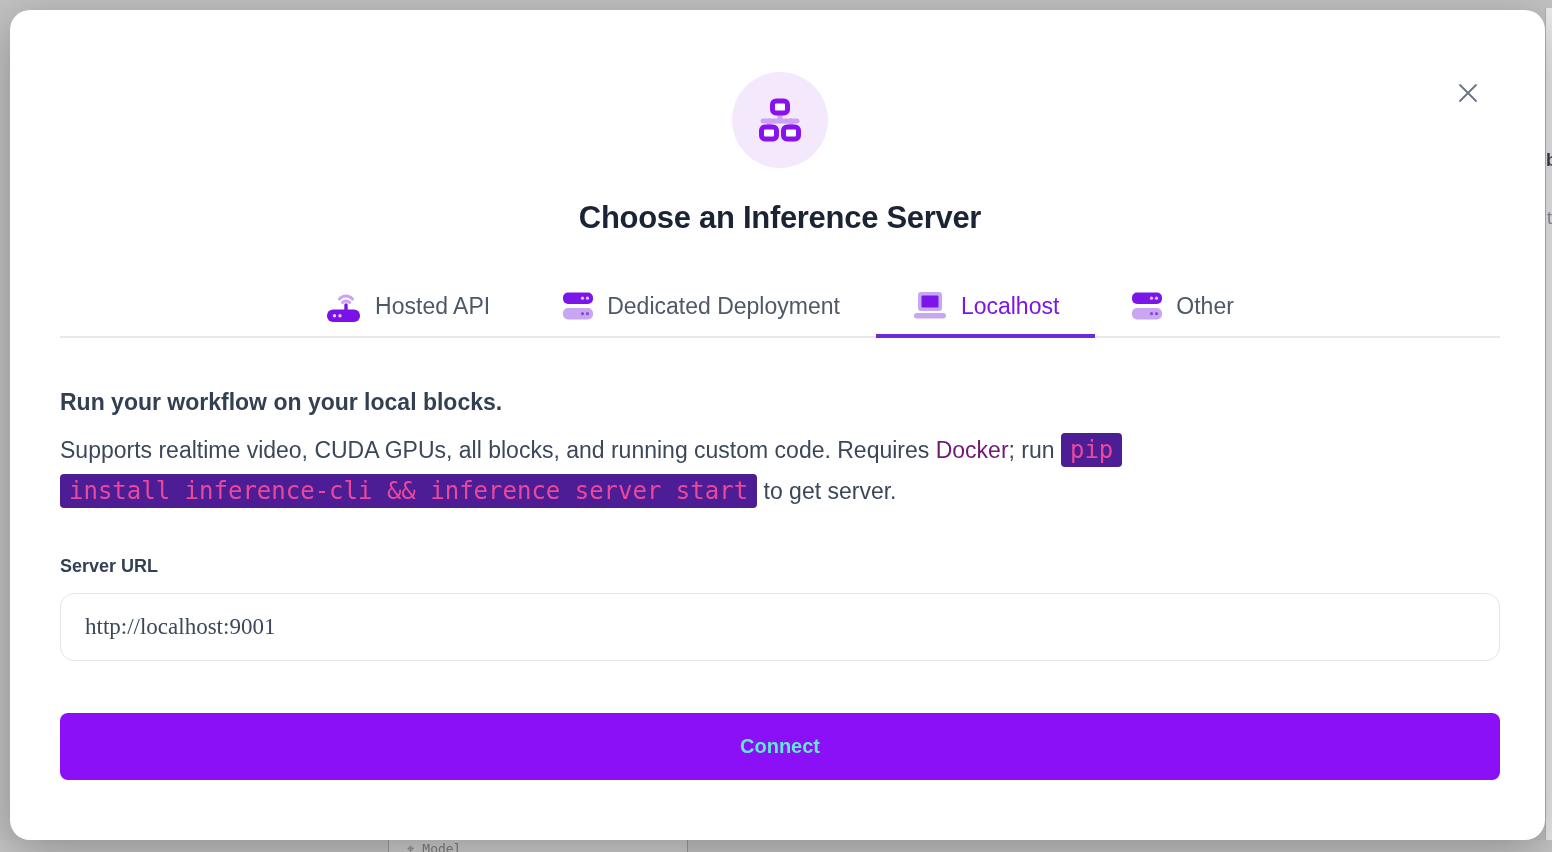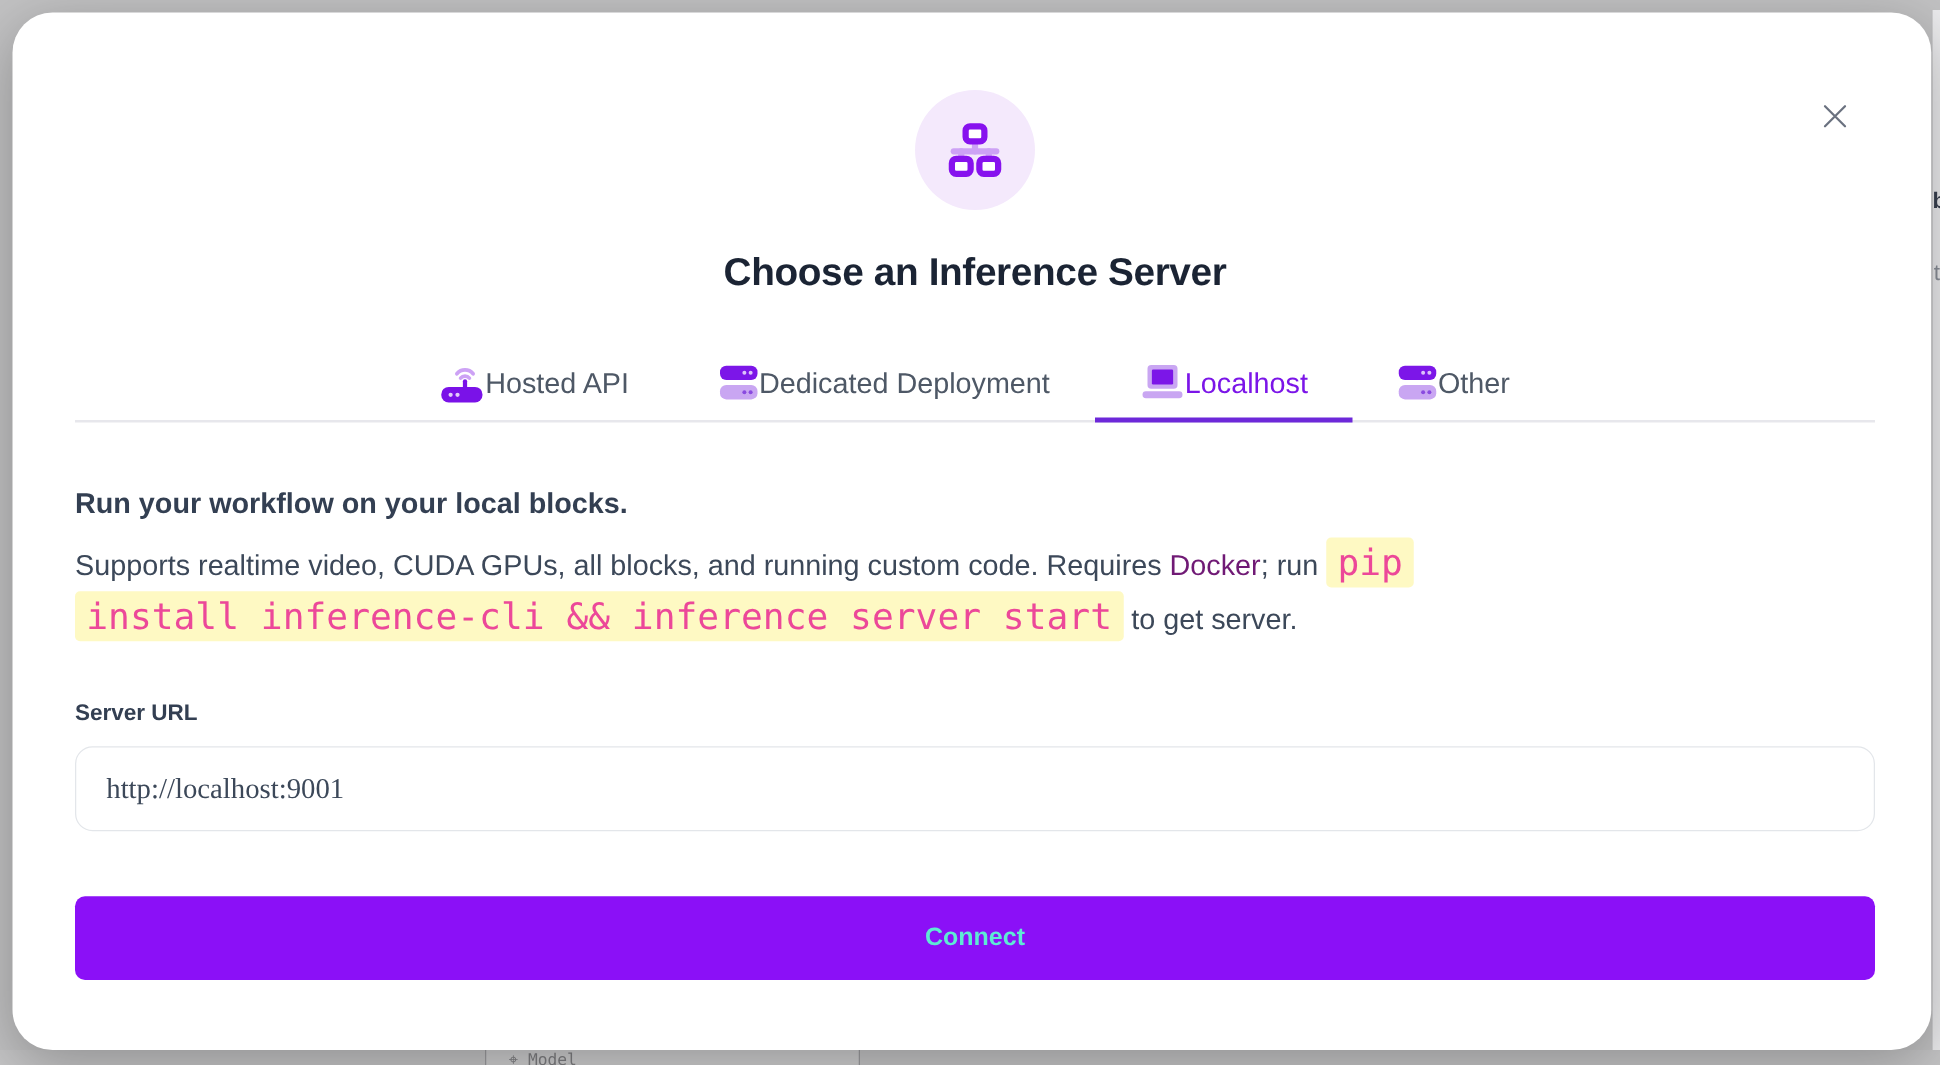--- a/index.html
+++ b/index.html
@@ -28,21 +28,21 @@
     position:absolute; left:1545px; top:8px; width:7px; height:832px;
     background:#ececee; border-left:1px solid #b5b5b8;
     color:#3a4150; font-weight:700; font-size:18px; overflow:hidden;
   }
   .bg-right-strip .frag-b { position:absolute; top:142px; left:0; }
   .bg-right-strip .frag-t { position:absolute; top:200px; left:1px; color:#8a8f98; font-weight:400; }
 
   
   .modal {
     position:absolute; left:10px; top:10px; width:1535px; height:830px;
-    background:#ffffff; border-radius:32px;
+    background:#ffffff; border-radius:20px;
     box-shadow:0 12px 48px rgba(0,0,0,0.28);
     padding:0 45px 0 50px;
   }
   .close-btn {
     position:absolute; top:68px; right:62px; width:30px; height:30px;
     background:none; border:none; cursor:pointer; color:#6b7280;
     display:flex; align-items:center; justify-content:center;
   }
   .icon-circle {
     width:96px; height:96px; border-radius:50%;
@@ -58,38 +58,38 @@
   
   .tabs {
     position:relative; margin-top:44px; height:58px;
     display:flex; justify-content:center; align-items:center;
   }
   .tabs-divider {
     position:absolute; left:0; right:0; bottom:0; height:2px; background:#e7e7ec;
   }
   .tab {
     position:relative; z-index:1;
-    display:flex; align-items:center; 
+    display:flex; align-items:center; gap:13px;
     height:58px; padding:0 36px 6px 36px;
     background:none; border:none; cursor:pointer;
     font-family:"Liberation Sans", sans-serif;
     font-size:23px; font-weight:500; color:#4e5866;
   }
   .tab.active { color:#7b15e8; border-bottom:4px solid #6d28d9; padding-bottom:2px; }
   .tab svg { display:block; }
 
   
   .panel { margin-top:48px; }
   .lead { font-size:23px; font-weight:700; color:#333f52; line-height:32px; }
   .description { margin-top:12px; font-size:23px; color:#3c4859; line-height:41px; }
   .seg-plain { color:#3c4859; }
   .seg-link { color:#701a75; cursor:pointer; }
   .seg-code {
-    font-family:"DejaVu Sans Mono", monospace; font-size:29px;
-    color:#ec4899; background:#fef9c3; border-radius:4px; padding:3px 9px;
+    font-family:"DejaVu Sans Mono", monospace; font-size:24px;
+    color:#ec4899; background:#4c1d95; border-radius:4px; padding:3px 9px;
   }
   .field-label { display:block; margin-top:44px; font-size:18px; font-weight:700; color:#333f52; }
   .url-input {
     margin-top:16px; width:100%; height:68px;
     border:1.5px solid #e3e6ea; border-radius:14px;
     padding:0 24px; font-family:Liberation Serif, serif;
     font-size:23px; color:#3c4859; outline:none; background:#fff;
   }
   .connect-btn {
     margin-top:52px; width:100%; height:67px;

